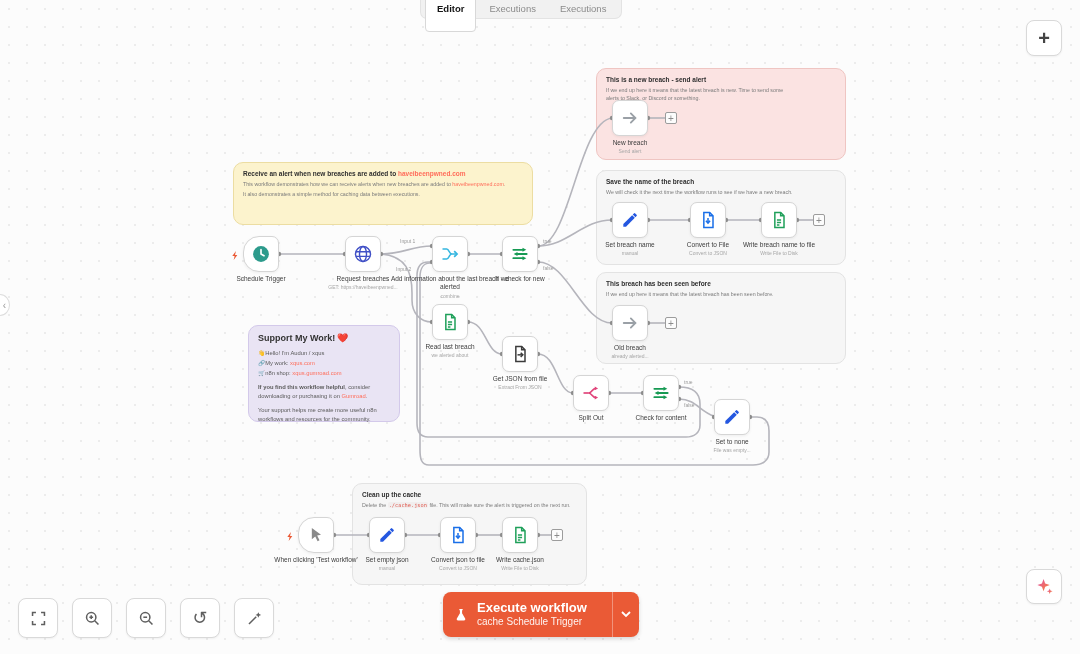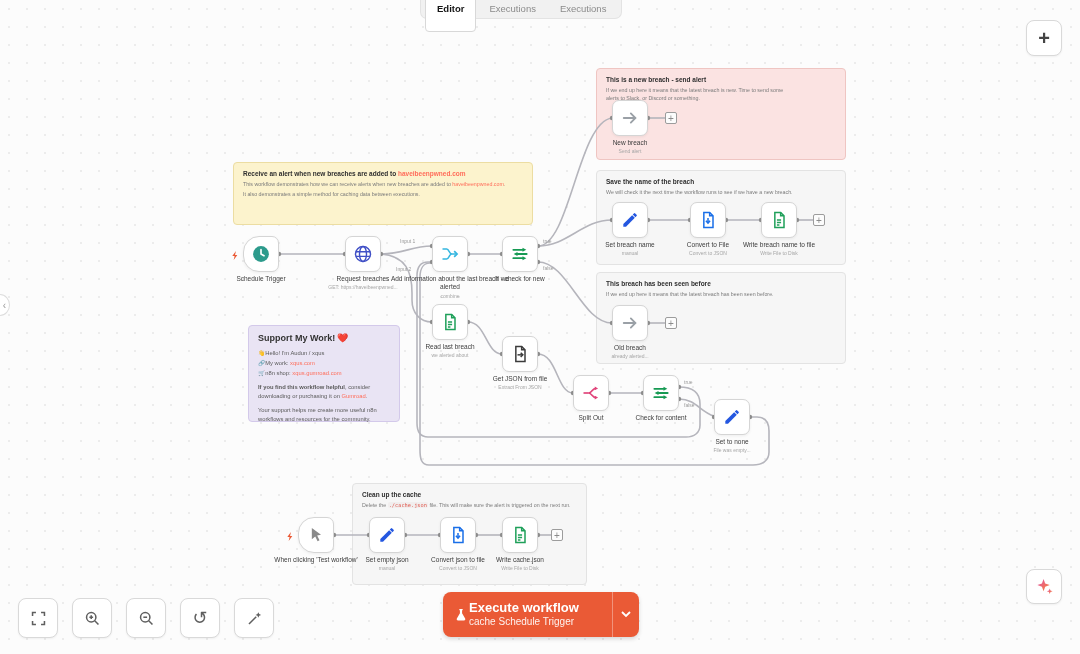--- a/index.html
+++ b/index.html
@@ -20,21 +20,21 @@
   }
   .tab{font-size:9.5px;color:#8b8b8b;padding:17px 11px;border-radius:4px;white-space:nowrap}
   .tab.active{background:#fff;border:1px solid #d8d8d8;color:#161616;font-weight:bold}
   
   .sqbtn{
     position:absolute;background:#fff;border:1px solid #d9d9d9;border-radius:8px;
     display:flex;align-items:center;justify-content:center;z-index:10;
     box-shadow:0 1px 2px rgba(0,0,0,.05);color:#444;
   }
   
-  .note{position:absolute;border-radius:4px;padding:7px 9px;z-index:1;box-sizing:border-box}
+  .note{position:absolute;border-radius:10px;padding:7px 9px;z-index:1;box-sizing:border-box}
   .note h4{margin:0 0 3px;font-size:6.5px;color:#2e2e2e;line-height:1.3}
   .note p{margin:0 0 2px;font-size:5.3px;color:#7b7b7b;line-height:1.5}
   .note-pink{background:#fbe3e2;border:1px solid #efc5c2}
   .note-gray{background:#f6f6f6;border:1px solid #e3e3e3}
   .note-yellow{background:#fcf3cd;border:1px solid #ecdda2}
   .note-purple{background:#e9e4f4;border:1px solid #d3c9ea}
   .lnk{color:#ff6d5a}
   .codeish{font-family:"DejaVu Sans Mono",monospace;color:#e05a4f;background:#f1eeee;border-radius:2px;padding:0 1px}
   .note-purple h4{font-size:9px;color:#333;margin-bottom:4px}
   .note-purple p{font-size:5.8px;color:#5a5a5a;margin:0 0 1.5px}
@@ -60,21 +60,21 @@
     box-sizing:border-box;
   }
   .connlbl{position:absolute;font-size:5px;color:#9a9a9a;z-index:2;white-space:nowrap}
   svg.wires{position:absolute;left:0;top:0;z-index:2;pointer-events:none}
   
   .execwrap{
     position:absolute;left:443px;top:592px;width:196px;height:45px;z-index:10;
     background:#ea5a36;border-radius:8px;display:flex;align-items:stretch;color:#fff;
     box-shadow:0 2px 4px rgba(0,0,0,.15);
   }
-  .execmain{flex:1;display:flex;align-items:center;gap:0;padding:0 10px;cursor:pointer}
+  .execmain{flex:1;display:flex;align-items:center;gap:8px;padding:0 10px;cursor:pointer}
   .exectxt{display:flex;flex-direction:column;line-height:1.25}
   .exectitle{font-size:13px;font-weight:bold}
   .execsub{font-size:10px;color:rgba(255,255,255,.92)}
   .execchev{
     width:26px;display:flex;align-items:center;justify-content:center;
     border-left:1px solid rgba(255,255,255,.35);cursor:pointer;
   }
   
   .edgetoggle{
     position:absolute;left:-10px;top:294px;width:20px;height:22px;border-radius:50%;

